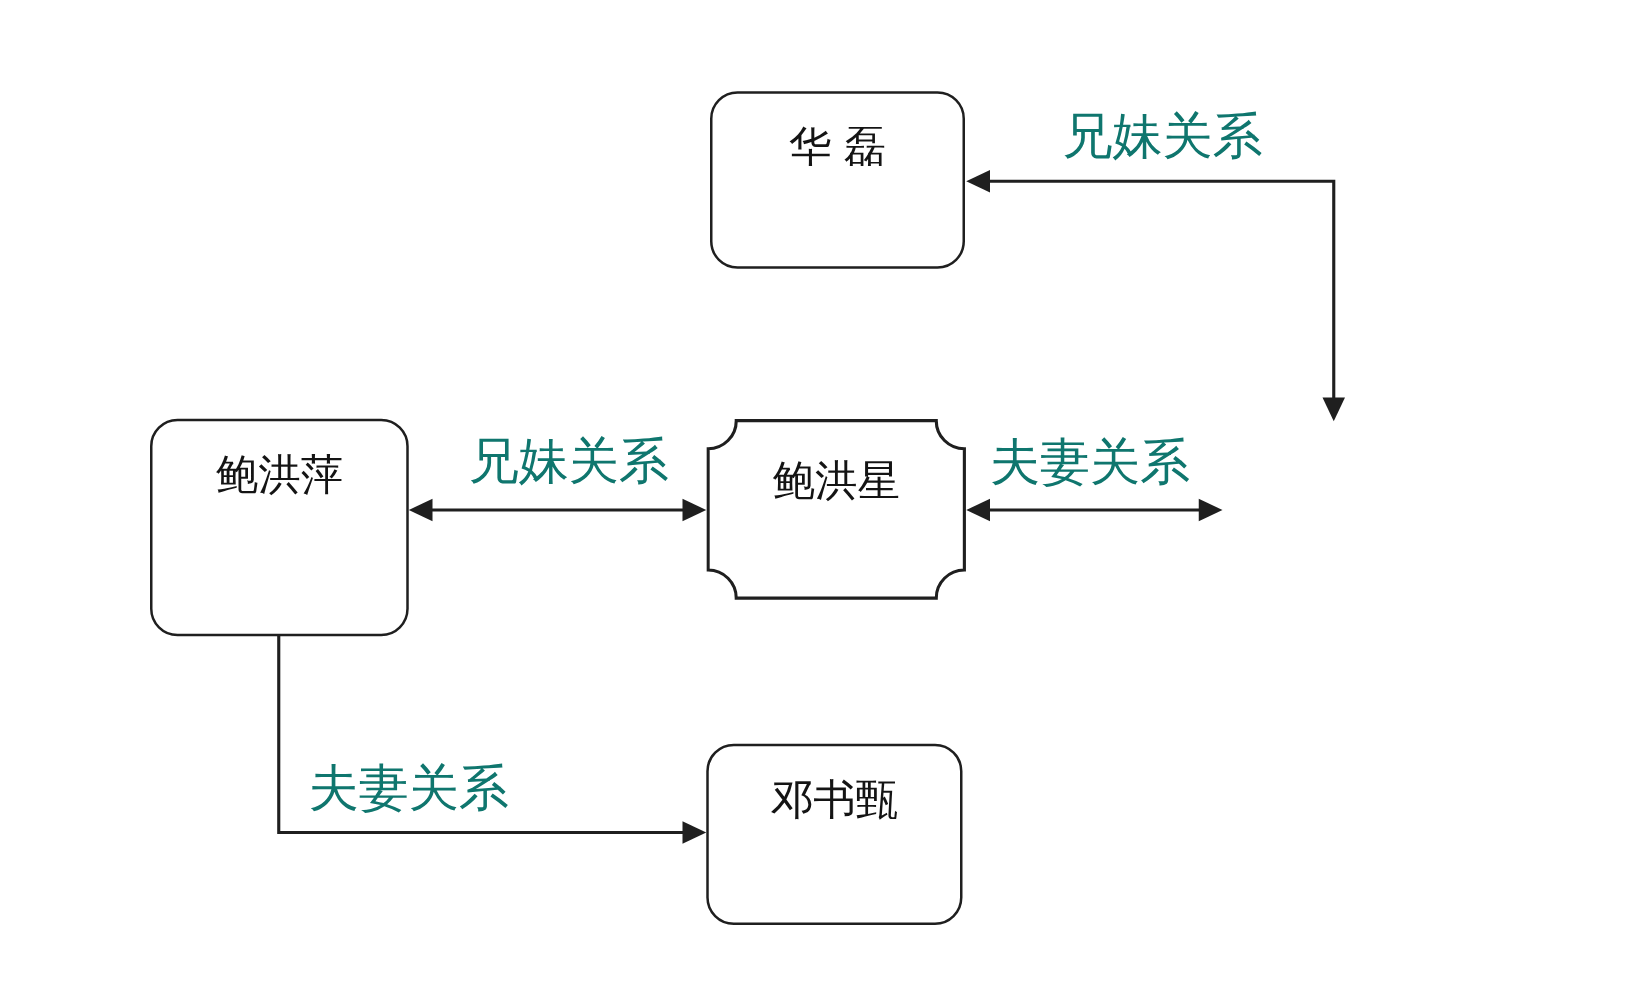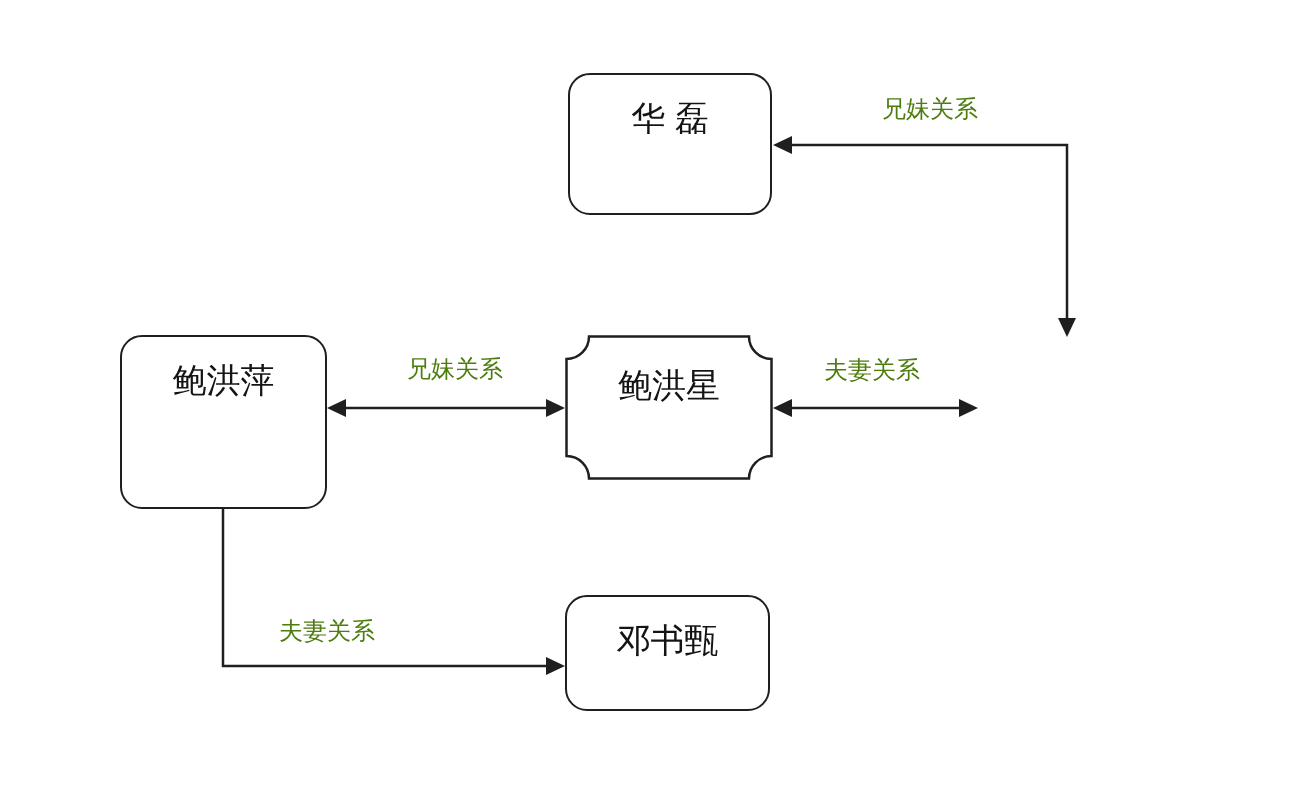--- a/index.html
+++ b/index.html
@@ -51,23 +51,23 @@
     line-height: 38px;
     color: #141414;
     white-space: nowrap;
   }
   .node.plaque .node-label {
     margin-top: 31px;
   }
   .edge-label {
     position: absolute;
     transform: translateX(-50%);
-    font-size: 24px;
+    font-size: 40px;
     line-height: 38px;
-    color: #4d7c0f;
+    color: #0f766e;
     white-space: nowrap;
   }
 </style>
 </head>
 <body>
 
 <div class="canvas">
 
   <svg class="edge-layer" width="1306" height="798" viewBox="0 0 1306 798" xmlns="http://www.w3.org/2000/svg">
     <g stroke="#1f1f1f" stroke-width="2.5" fill="none">
@@ -114,21 +114,21 @@
                H 24
                A 22.5 22.5 0 0 0 1.5 121
                V 24
                A 22.5 22.5 0 0 0 24 1.5
                Z" fill="#ffffff" stroke="#1f1f1f" stroke-width="2.5"></path>
     </svg>
     <span class="node-label">鲍洪星</span>
   </div>
 
 
-  <div class="node rounded" style="left:565px; top:595px; width:205px; height:116px;">
+  <div class="node rounded" style="left:565px; top:595px; width:205px; height:145px;">
     <span class="node-label">邓书甄</span>
   </div>
 
   <div class="edge-label" style="left:930px; top:90px;">兄妹关系</div>
 
   <div class="edge-label" style="left:455px; top:350px;">兄妹关系</div>
 
   <div class="edge-label" style="left:872px; top:351px;">夫妻关系</div>
 
   <div class="edge-label" style="left:327px; top:612px;">夫妻关系</div>

